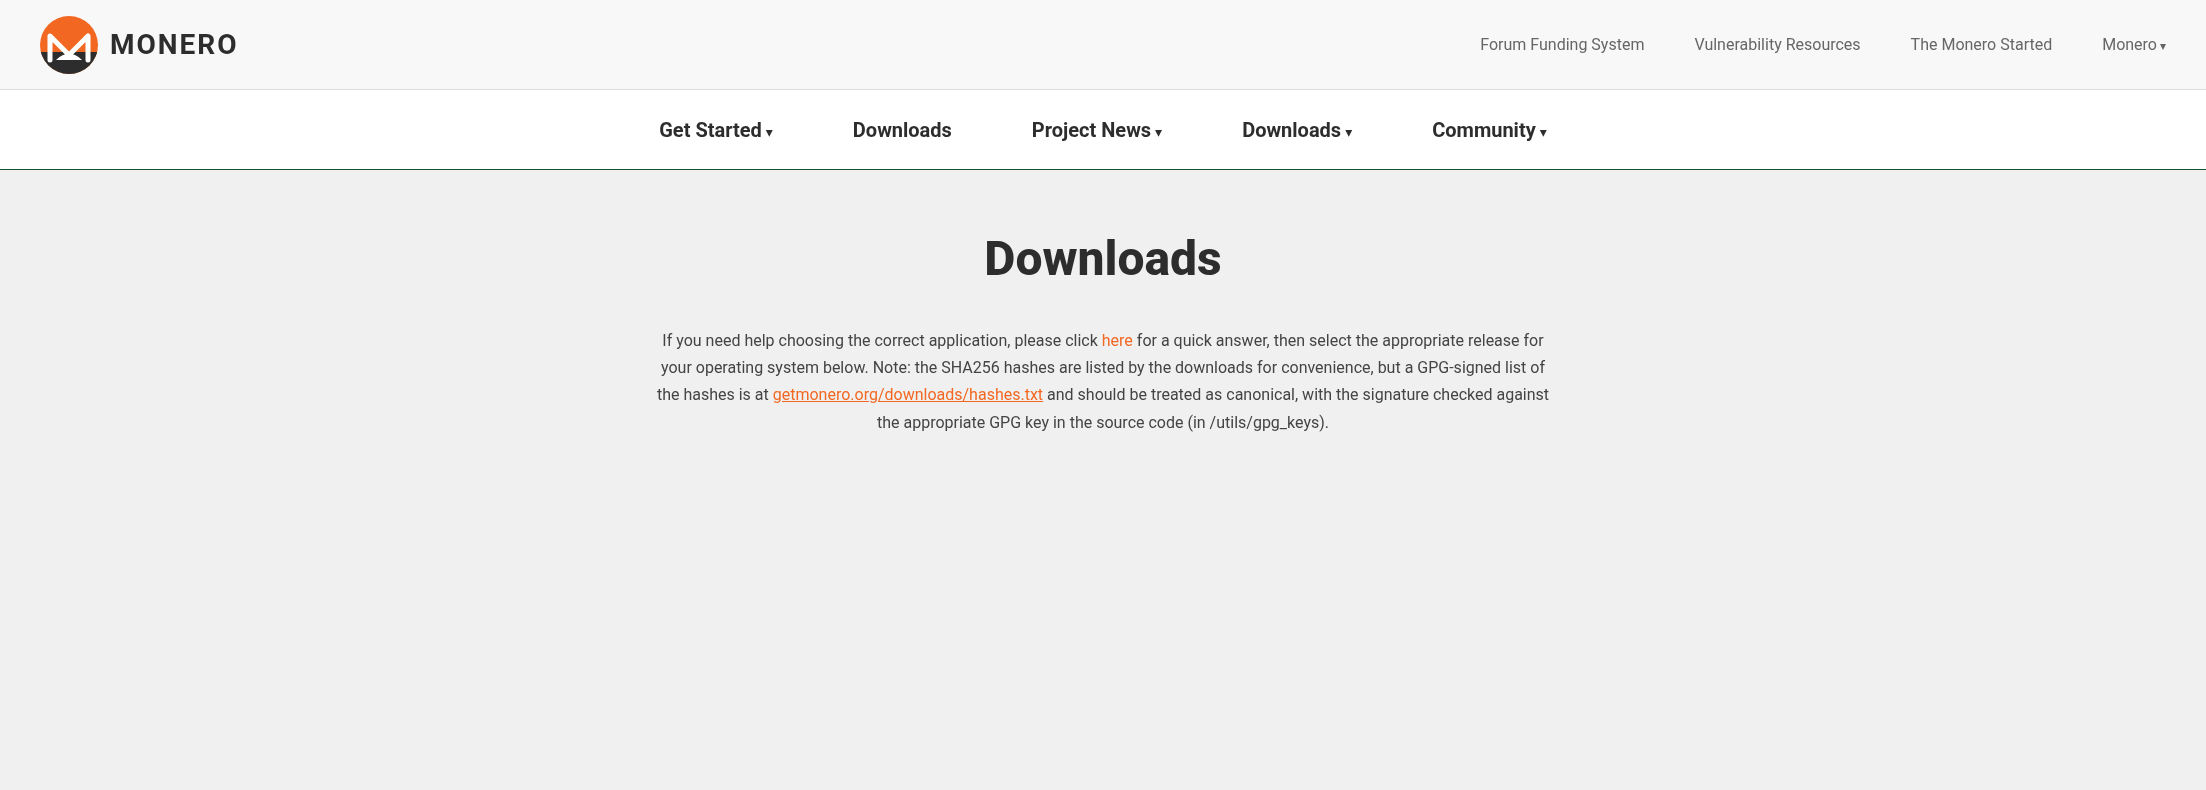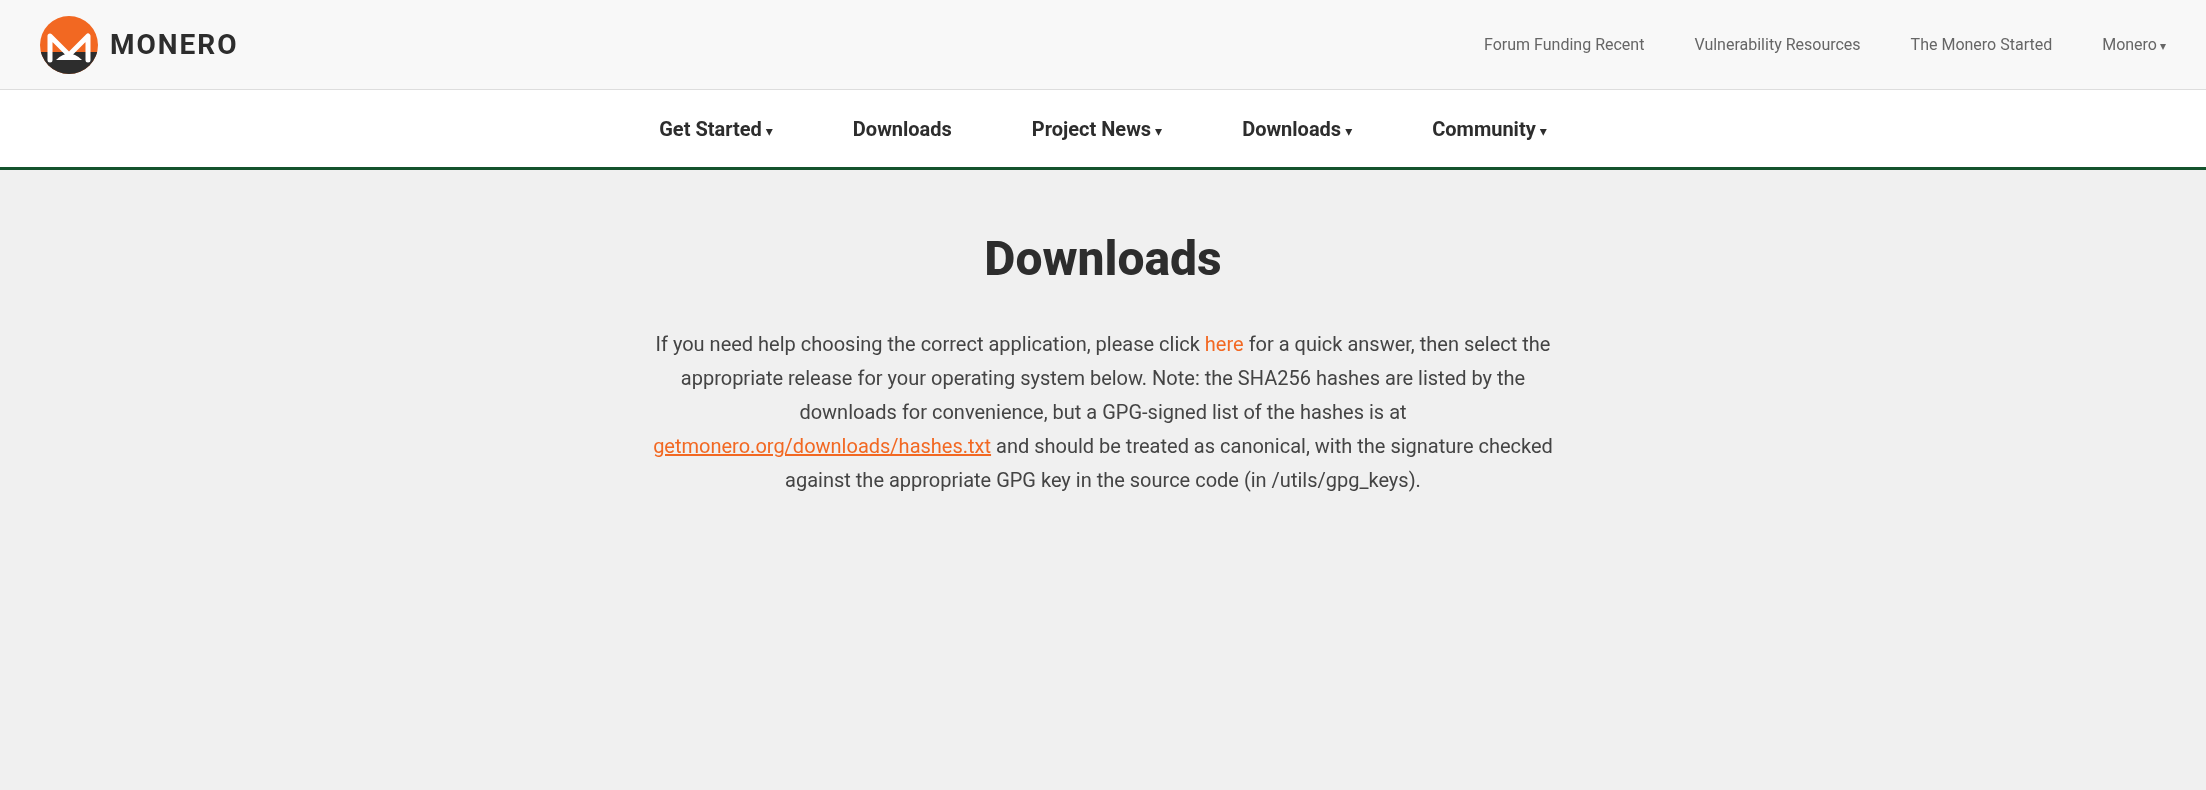--- a/index.html
+++ b/index.html
@@ -59,21 +59,21 @@
     }
 
     .top-nav-link.with-arrow::after {
       content: ' ▾';
       font-size: 12px;
     }
 
     
     .main-nav {
       background-color: #ffffff;
-      border-bottom: 3px solid #14532d;
+      border-bottom: 1px solid #14532d;
       padding: 0 40px;
       display: flex;
       align-items: center;
       justify-content: center;
       height: 80px;
       gap: 80px;
     }
 
     .main-nav-item {
       font-size: 20px;
@@ -99,21 +99,21 @@
     }
 
     .page-title {
       font-size: 48px;
       font-weight: 800;
       color: #2d2d2d;
       margin-bottom: 40px;
     }
 
     .page-description {
-      font-size: 20px;
+      font-size: 16px;
       line-height: 1.7;
       color: #444;
       max-width: 900px;
       margin: 0 auto;
     }
 
     .link-orange {
       color: #f26822;
       text-decoration: none;
       cursor: pointer;
@@ -141,21 +141,21 @@
       <polygon points="10,42 10,18 29,37 48,18 48,42" fill="none" stroke="white" stroke-width="0"></polygon>
 
       <path d="M10 44 L10 20 L29 39 L48 20 L48 44" fill="none" stroke="white" stroke-width="5" stroke-linejoin="round" stroke-linecap="round"></path>
 
       <path d="M16 44 Q29 31 42 44" fill="white" stroke="none"></path>
     </svg>
     <span class="logo-text">MONERO</span>
   </div>
 
   <div class="top-nav-links">
-    <a class="top-nav-link">Forum Funding Recent</a>
+    <a class="top-nav-link">Forum Funding System</a>
     <a class="top-nav-link">Vulnerability Resources</a>
     <a class="top-nav-link">The Monero Started</a>
     <a class="top-nav-link with-arrow">Monero</a>
   </div>
 </nav>
 
 <nav class="main-nav">
   <a class="main-nav-item with-arrow">Get Started</a>
   <a class="main-nav-item">Downloads</a>
   <a class="main-nav-item with-arrow">Project News</a>

